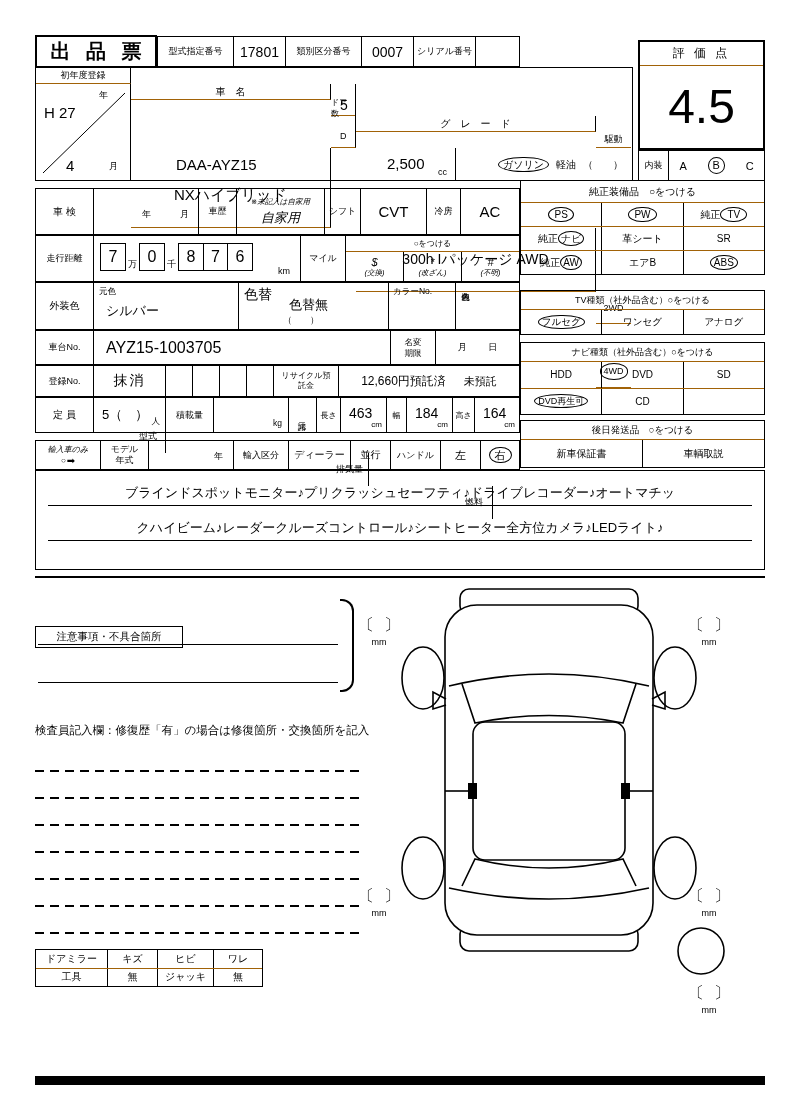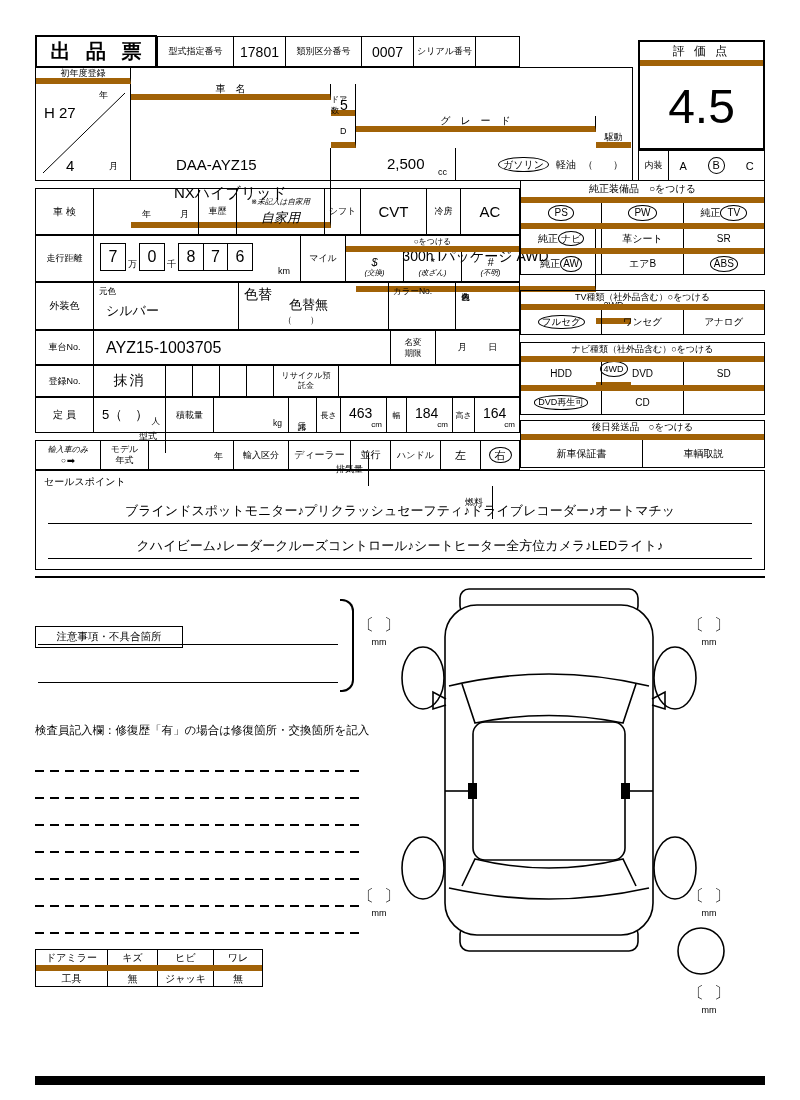--- a/index.html
+++ b/index.html
@@ -3,21 +3,21 @@
 <meta charset="utf-8">
 <style>
 *{margin:0;padding:0;box-sizing:border-box;}
 html,body{width:800px;height:1100px;}
 body{position:relative;background:#fff;color:#000;font-family:"Liberation Sans","DejaVu Sans",sans-serif;overflow:hidden;}
 .abs{position:absolute;}
 .flex{display:flex;}
 .ctr{display:flex;align-items:center;justify-content:center;position:relative;}
 .col{display:flex;flex-direction:column;align-items:center;justify-content:center;position:relative;font-style:italic;}
 .br{border-right:1px solid #000;}
-.bb{border-bottom:6px solid #a16207;}
+.bb{border-bottom:1px solid #a16207;}
 .b1{border:1px solid #000;}
 .b15{border:1.5px solid #000;}
 .b2{border:2px solid #000;}
 .f8{font-size:8px;}  .f9{font-size:9px;}  .f10{font-size:10px;}
 .f11{font-size:11px;} .f12{font-size:12px;} .f13{font-size:13px;}
 .f14{font-size:14px;} .f15{font-size:15px;} .f16{font-size:16px;}
 .circ{border:1.5px solid #000;border-radius:50%;padding:0 5px;display:inline-block;line-height:1.35;}
 .digitbox{width:26px;height:28px;border:1.5px solid #000;display:flex;align-items:center;justify-content:center;font-size:16px;background:#fff;}
 .dashline{height:2px;background:repeating-linear-gradient(90deg,#000 0,#000 9px,transparent 9px,transparent 15px);}
 .salesline{margin:9px 12px 0 12px;border-bottom:1px solid #000;height:26px;display:flex;align-items:flex-end;justify-content:center;font-size:13px;padding-bottom:3px;}
@@ -258,20 +258,24 @@
   <div class="ctr br" style="width:72px;">
       <span class="f14" style="letter-spacing:2px;">抹消</span>
     </div>
   <div class="br" style="width:27px;"></div>
   <div class="br" style="width:27px;"></div>
   <div class="br" style="width:27px;"></div>
   <div class="br" style="width:27px;"></div>
   <div class="ctr br" style="width:65px;">
       <span style="font-size:8px;width:52px;text-align:center;line-height:1.3;display:inline-block;">リサイクル預託金</span>
     </div>
+  <div class="ctr" style="flex:1;gap:18px;">
+    <span class="f12">12,660円預託済</span>
+    <span class="f11">未預託</span>
+  </div>
 </div>
 
 <div class="abs b1 flex" style="left:35px;top:397px;width:485px;height:36px;">
   <div class="ctr br" style="width:58px;">
       <span class="f10" style="letter-spacing:3px;padding-left:3px;">定員</span>
     </div>
   <div class="br" style="width:72px;position:relative;">
     <span class="abs f13" style="left:8px;top:8px;">5（　）</span>
     <span class="abs" style="font-size:8.5px;right:5px;bottom:4px;">人</span>
   </div>
@@ -434,21 +438,20 @@
     <div class="ctr br" style="flex:1;">
         <span class="f10">新車保証書</span>
       </div>
     <div class="ctr" style="flex:1;">
         <span class="f10">車輌取説</span>
       </div>
   </div>
 </div>
 
 <div class="abs b1" style="left:35px;top:470px;width:730px;height:100px;">
-  <div class="f10" style="padding:4px 0 0 8px;">セールスポイント</div>
   <div class="salesline">
       <span>ブラインドスポットモニター♪プリクラッシュセーフティ♪ドライブレコーダー♪オートマチッ</span>
     </div>
   <div class="salesline">
       <span>クハイビーム♪レーダークルーズコントロール♪シートヒーター全方位カメラ♪LEDライト♪</span>
     </div>
 </div>
 <div class="abs" style="left:35px;top:576px;width:730px;height:0;border-top:2px solid #000;"></div>
 
 <div class="abs b1 ctr" style="left:35px;top:593px;width:148px;height:22px;">

